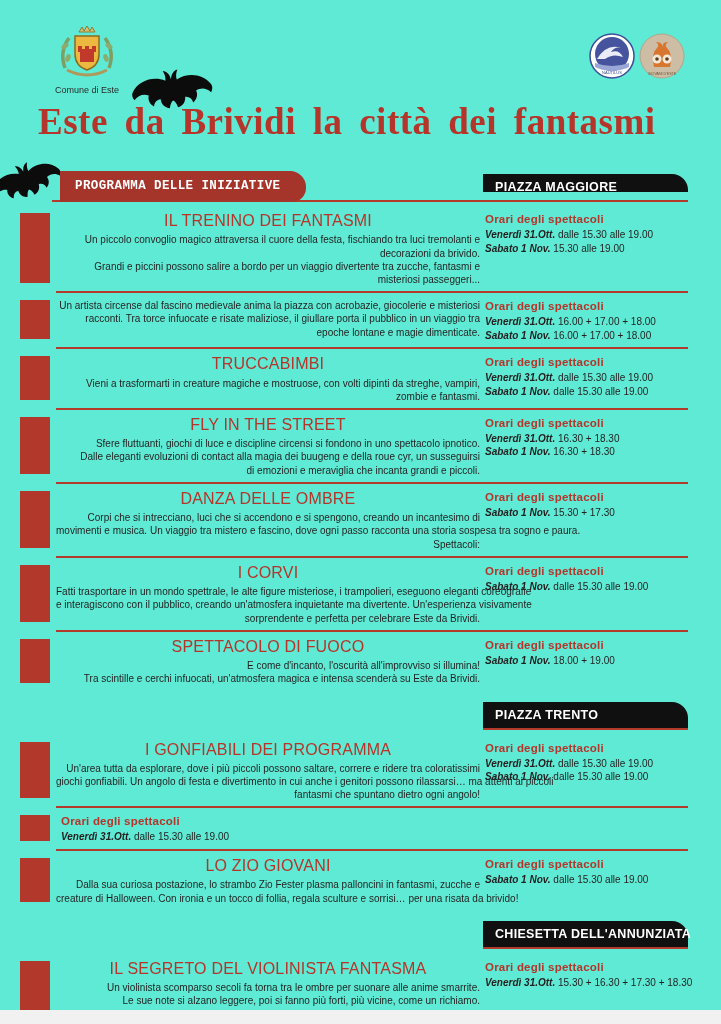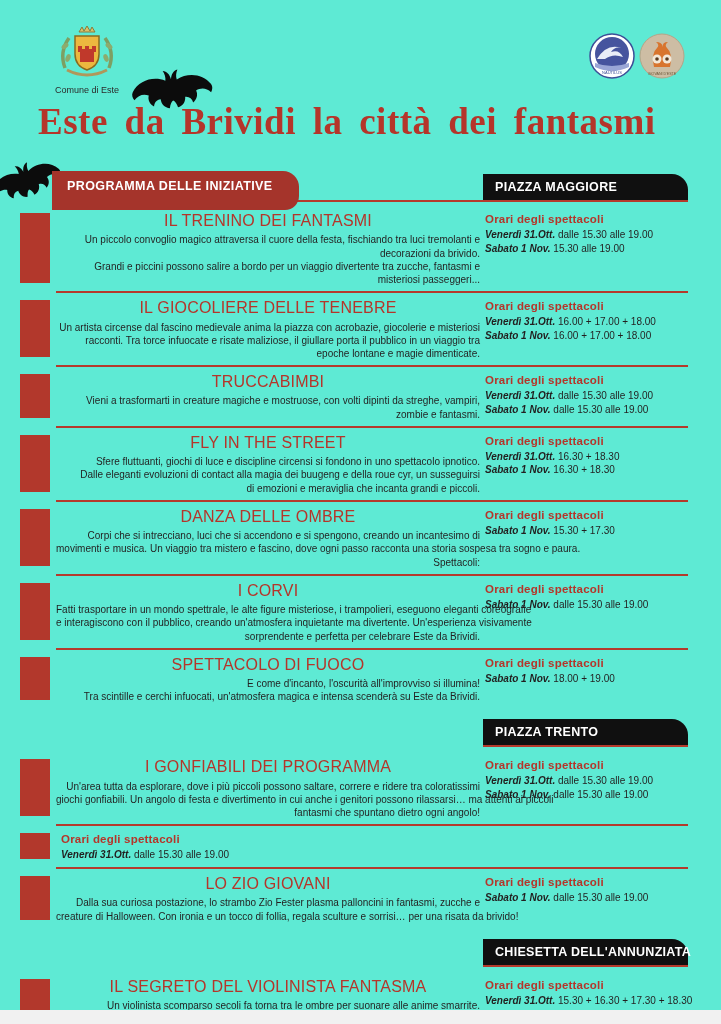--- a/index.html
+++ b/index.html
@@ -36,30 +36,31 @@
     color:var(--title-red);white-space:nowrap;word-spacing:7px;letter-spacing:.5px;
   }
   .bat{position:absolute;fill:#0c0c0c;}
   .bat-1{left:131px;top:68px;width:82px;height:42px;transform:rotate(-6deg);}
   .bat-2{left:-10px;top:160px;width:72px;height:40px;transform:rotate(-18deg);}
   .header-rule{
     position:absolute;left:52px;top:200px;width:636px;height:2px;
     background:var(--red);
   }
   .program-banner{
-    position:absolute;left:52px;top:171px;height:39px;
+    position:absolute;left:60px;top:171px;height:31px;
     background:var(--red-dark);color:#fff;
     font-size:12.5px;font-weight:bold;letter-spacing:.4px;
     line-height:31px;padding:0 26px 0 15px;
     border-radius:0 16px 14px 0;
     white-space:nowrap;
+    font-family:Liberation Mono, monospace;
   }
   .black-banner{
     background:var(--black);color:#fff;
-    width:205px;height:26px;line-height:26px;
+    width:205px;height:18px;line-height:26px;
     font-size:12.5px;font-weight:bold;letter-spacing:.3px;
     padding-left:12px;border-radius:0 16px 0 0;
     white-space:nowrap;
   }
   .black-banner.first{position:absolute;left:483px;top:174px;}
   
   .events{position:absolute;left:20px;top:206px;width:668px;}
   .section-banner-row{
     display:flex;justify-content:flex-end;
     margin:9px 0 5px 0;
@@ -159,21 +160,20 @@
             <div class="sched-title">Orari degli spettacoli</div>
             <div class="sched-line"><span class="day">Venerdì 31.Ott.</span> dalle 15.30 alle 19.00</div>
             <div class="sched-line"><span class="day">Sabato 1 Nov.</span> 15.30 alle 19.00</div>
           </div>
         </div>
       </div>
       <div class="event">
         <div class="bullet"></div>
         <div class="event-body">
           <div class="event-left">
-            <div class="event-title">IL GIOCOLIERE DELLE TENEBRE</div>
             <div class="event-desc">Un artista circense dal fascino medievale anima la piazza con acrobazie, giocolerie e misteriosi
 racconti. Tra torce infuocate e risate maliziose, il giullare porta il pubblico in un viaggio tra
 epoche lontane e magie dimenticate.</div>
           </div>
           <div class="event-times">
             <div class="sched-title">Orari degli spettacoli</div>
             <div class="sched-line"><span class="day">Venerdì 31.Ott.</span> 16.00 + 17.00 + 18.00</div>
             <div class="sched-line"><span class="day">Sabato 1 Nov.</span> 16.00 + 17.00 + 18.00</div>
           </div>
         </div>

